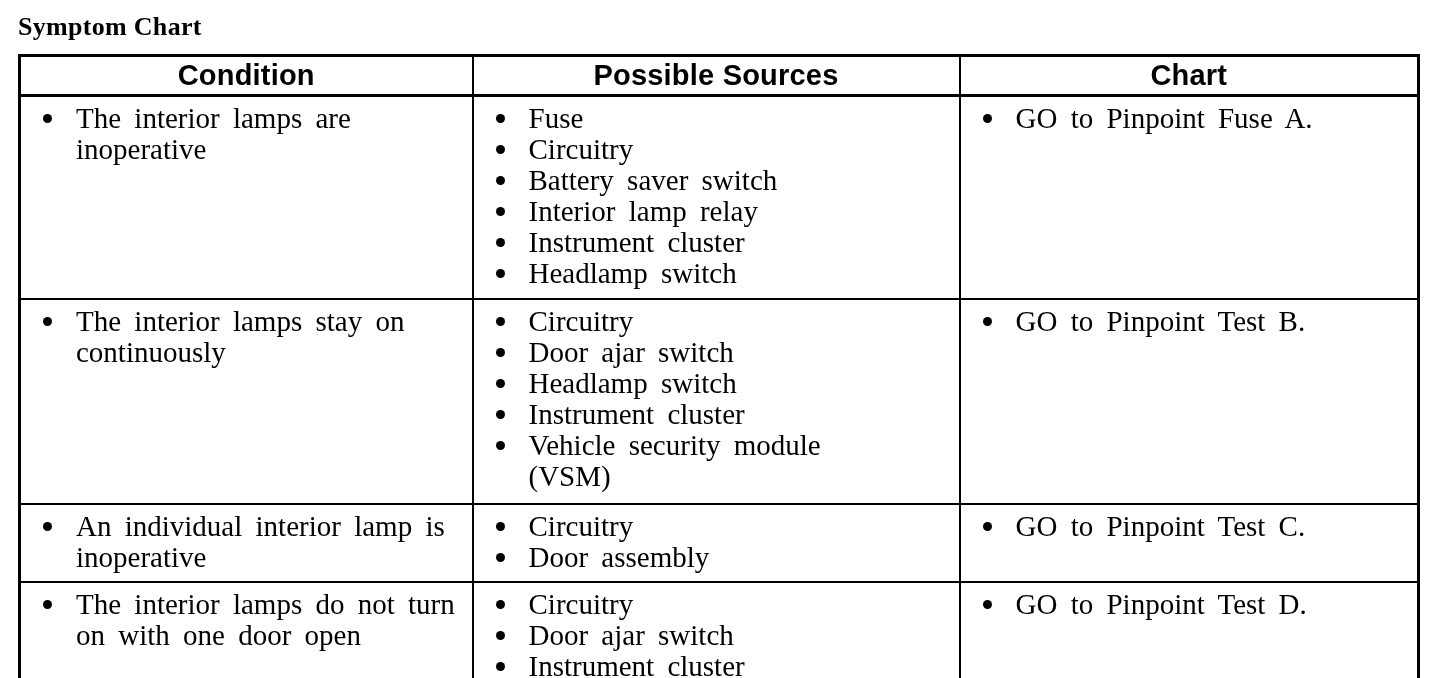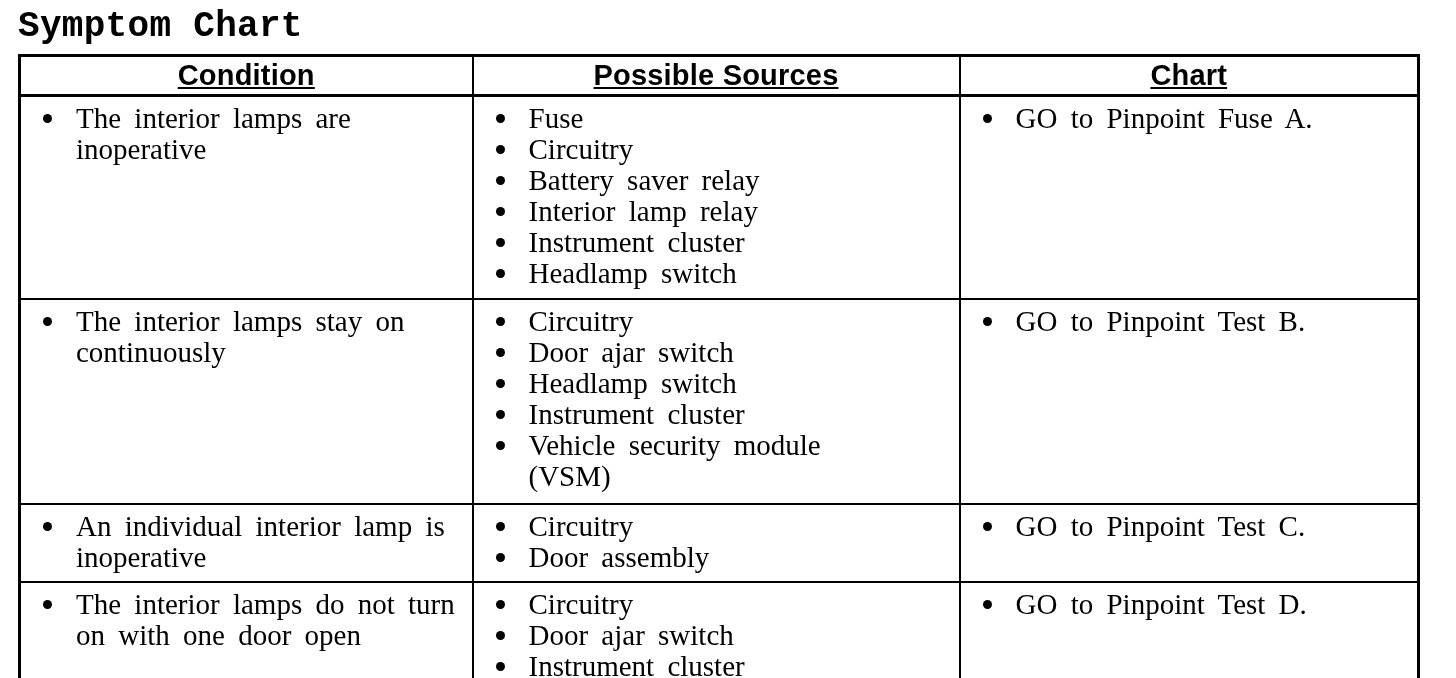--- a/index.html
+++ b/index.html
@@ -13,23 +13,23 @@
     overflow: hidden;
     font-family: "Liberation Serif", "DejaVu Serif", serif;
     color: #000;
   }
   .page {
     position: relative;
     padding: 11px 0 0 18px;
     width: 1438px;
   }
   .doc-title {
-    font-family: Liberation Mono, monospace;
+    font-family: Liberation Serif, serif;
     font-weight: bold;
-    font-size: 36px;
+    font-size: 26px;
     line-height: 32px;
     margin: 0 0 11px 0;
     letter-spacing: 0.3px;
   }
   table.symptom-chart {
     border-collapse: collapse;
     table-layout: fixed;
     width: 1399px;
     border: 3px solid #000;
   }
@@ -42,21 +42,20 @@
     height: 40px;
   }
   .symptom-chart th {
     font-family: "Liberation Sans", "DejaVu Sans", sans-serif;
     font-weight: bold;
     font-size: 29px;
     text-align: center;
     vertical-align: middle;
     border-bottom-width: 3px;
     letter-spacing: 0.2px;
-    text-decoration: underline;
   }
   .col-condition { width: 453px; }
   .col-sources   { width: 487px; }
   .col-action    { width: 459px; }
 
   .symptom-chart td {
     vertical-align: top;
     padding: 6px 2px 0 0;
   }
   
@@ -114,21 +113,21 @@
     <td>
             <ul class="cell-list">
               <li><span class="bullet"></span><span class="li-text">The interior lamps are
 inoperative</span></li>
             </ul>
           </td>
     <td>
             <ul class="cell-list">
               <li><span class="bullet"></span><span class="li-text">Fuse</span></li>
               <li><span class="bullet"></span><span class="li-text">Circuitry</span></li>
-              <li><span class="bullet"></span><span class="li-text">Battery saver relay</span></li>
+              <li><span class="bullet"></span><span class="li-text">Battery saver switch</span></li>
               <li><span class="bullet"></span><span class="li-text">Interior lamp relay</span></li>
               <li><span class="bullet"></span><span class="li-text">Instrument cluster</span></li>
               <li><span class="bullet"></span><span class="li-text">Headlamp switch</span></li>
             </ul>
           </td>
     <td>
             <ul class="cell-list">
               <li><span class="bullet"></span><span class="li-text">GO to Pinpoint Fuse A.</span></li>
             </ul>
           </td>

